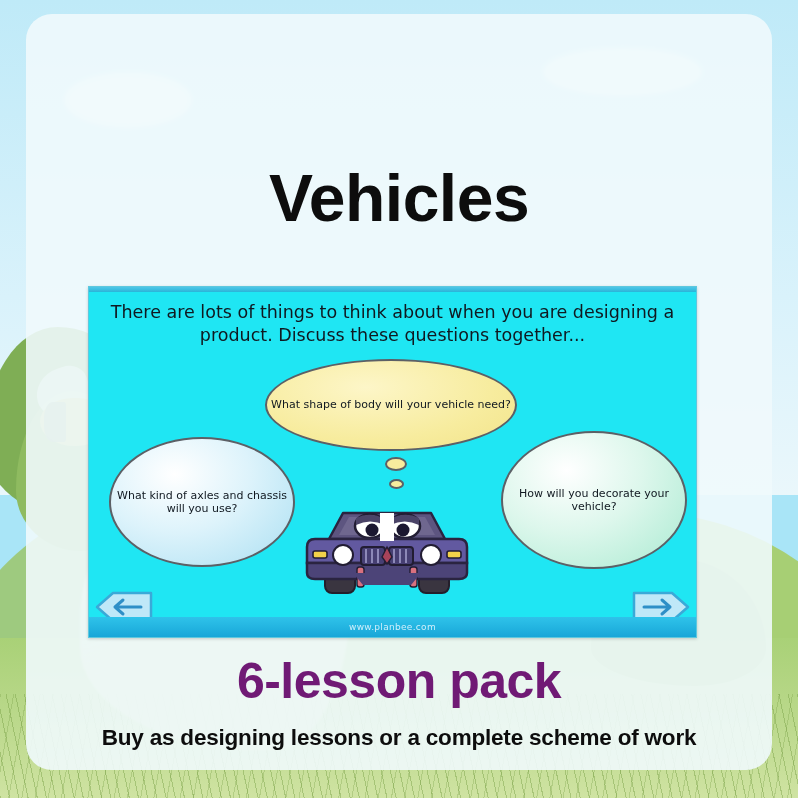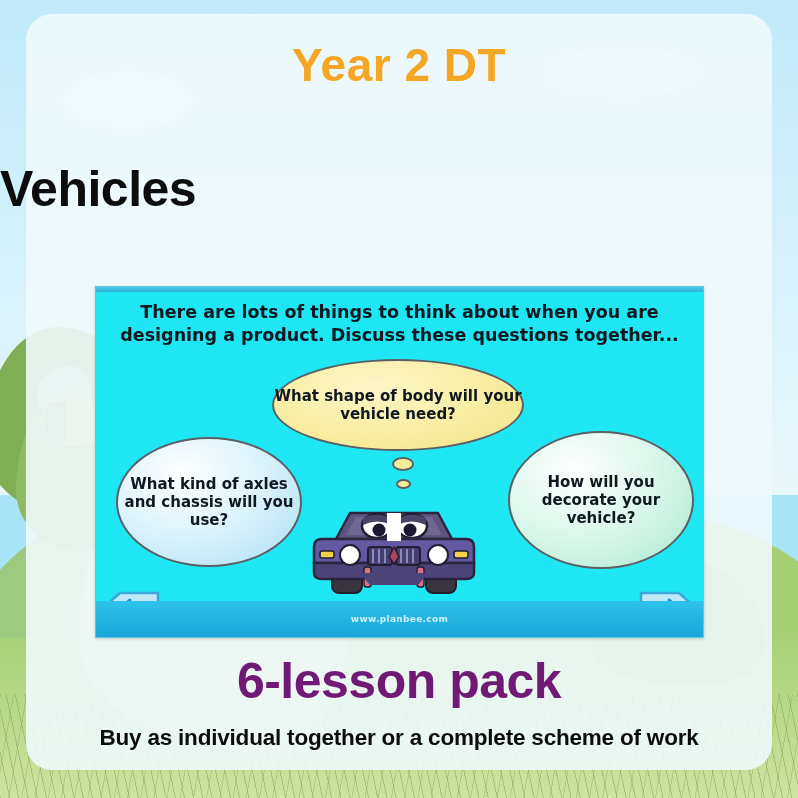--- a/index.html
+++ b/index.html
@@ -52,53 +52,53 @@
   .bee .stripe { position:absolute; left:22px; top:30px; width:22px; height:40px;
                background:#8e8e93; border-radius:40% 10% 10% 40%; opacity:.85;}
 
   
   .card { position:absolute; left:26px; top:14px; right:26px; bottom:28px;
           background:rgba(240,250,252,.90); border-radius:26px; }
 
   
   .kicker { position:absolute; left:0; right:0; top:38px; text-align:center;
             color:#f5a623; font-size:46px; font-weight:bold; letter-spacing:.5px; }
-  .main-title { position:absolute; left:0; right:0; top:160px; 
-            color:#0d0d0d; font-size:50px; font-weight:bold; letter-spacing:-.5px; }
-
-  
-  .slide { position:absolute; left:95px; top:286px; width:609px; height:352px;
+  .main-title { position:absolute; left:0; right:0; top:160px; text-align:center;
+            color:#0d0d0d; font-size:66px; font-weight:bold; letter-spacing:-.5px; }
+
+  
+  .slide { position:absolute; left:88px; top:286px; width:609px; height:352px;
            background:#1fe6f3; border:1px solid #5ec8de;
-           box-shadow:0 1px 3px rgba(0,0,0,.18); overflow:hidden;font-weight:bold; }
+           box-shadow:0 1px 3px rgba(0,0,0,.18); overflow:hidden; }
   .slide-topbar { position:absolute; left:0; right:0; top:0; height:5px;
            background:linear-gradient(#4fc7e8,#2ab4d8); }
   .slide-intro { position:absolute; left:14px; right:14px; top:14px;
            text-align:center; color:#101820; font-size:17.5px; line-height:1.32;
            font-family:"DejaVu Sans", sans-serif; }
 
   
   .bub { position:absolute; display:flex; align-items:center; justify-content:center;
-         text-align:center; color:#101820; font-size:15px; line-height:1.22;
+         text-align:center; color:#101820; font-size:11px; line-height:1.22;
          font-family:"DejaVu Sans", sans-serif; border:2px solid #5c6066; }
   .bub-yellow { left:176px; top:72px; width:252px; height:92px; border-radius:50%;
       background:radial-gradient(ellipse at 40% 30%, #fdf6c8 0%, #f7ec9e 60%, #f2e389 100%); }
   .bub-blue { left:20px; top:150px; width:186px; height:130px; border-radius:50%;
       background:radial-gradient(ellipse at 35% 28%, #ffffff 0%, #ddf3fb 45%, #aadff2 100%); }
   .bub-green { left:412px; top:144px; width:186px; height:138px; border-radius:50%;
       background:radial-gradient(ellipse at 35% 28%, #ffffff 0%, #ddf7ec 45%, #a9ead1 100%); }
   .dot { position:absolute; border-radius:50%; border:2px solid #5c6066; background:#f7ec9e; }
   .dot-1 { left:296px; top:170px; width:22px; height:14px; }
   .dot-2 { left:300px; top:192px; width:15px; height:10px; }
 
   
   .car { position:absolute; left:212px; top:218px; width:172px; height:96px; }
   .car svg { display:block; width:100%; height:100%; }
 
   
-  .slide-footer { position:absolute; left:0; right:0; bottom:0; height:36px;
+  .slide-footer { position:absolute; left:0; right:0; bottom:0; height:20px;
         background:linear-gradient(#2fc3ea,#18a6d8); display:flex;
         align-items:center; justify-content:center; }
   .slide-footer .url { color:#cfeffb; font-size:9px; letter-spacing:.3px;
         font-family:"DejaVu Sans", sans-serif; }
   .nav { position:absolute; bottom:14px; width:58px; height:32px; }
   .nav svg { display:block; width:100%; height:100%; }
   .nav-prev { left:6px; }
   .nav-next { right:6px; }
 
   
@@ -127,21 +127,20 @@
   </div>
 
   <div class="bee">
     <div class="wing"></div>
       <div class="body"></div>
       <div class="stripe"></div>
   </div>
 
   <div class="card"></div>
 
-  <div class="kicker">Year 2 DT</div>
 
   <h1 class="main-title">Vehicles</h1>
 
   <div class="slide">
     <div class="slide-topbar"></div>
 
     <div class="slide-intro">There are lots of things to think about when you are designing a product. Discuss these questions together...</div>
 
     <div class="bub bub-yellow">What shape of body will your vehicle need?</div>
 
@@ -217,15 +216,15 @@
       </svg>
     </div>
 
     <div class="slide-footer">
       <span class="url">www.planbee.com</span>
     </div>
   </div>
 
   <div class="pack-title">6-lesson pack</div>
 
-  <div class="pack-sub">Buy as individual together or a complete scheme of work</div>
+  <div class="pack-sub">Buy as designing lessons or a complete scheme of work</div>
 
 </div>
 
 </body></html>

